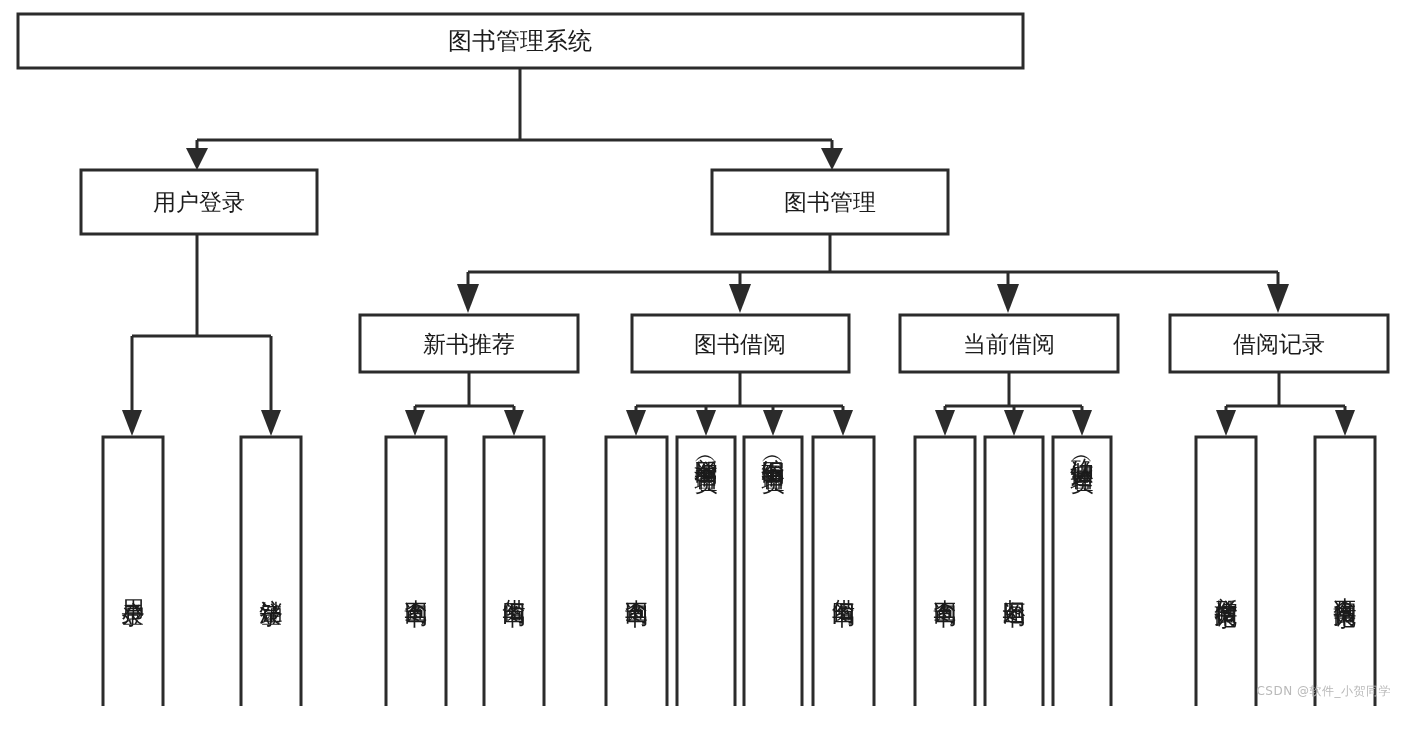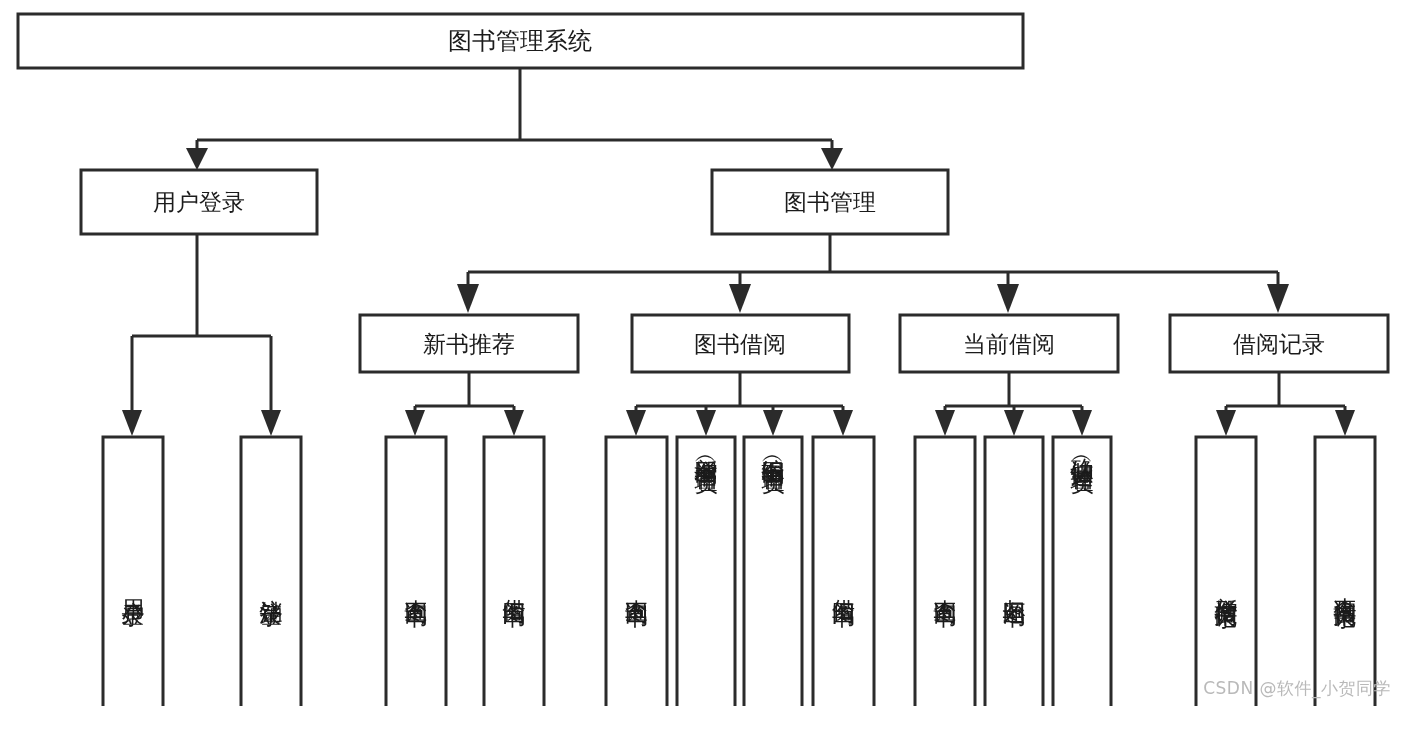--- a/index.html
+++ b/index.html
@@ -65,21 +65,21 @@
     letter-spacing: 2px;
     color: #1b1b1b;
     white-space: nowrap;
     text-align: center;
   }
   .watermark {
     position: absolute;
     right: 14px;
     bottom: 6px;
     font-family: "DejaVu Sans", "Liberation Sans", sans-serif;
-    font-size: 17px;
+    font-size: 12px;
     color: #b9b9b9;
     white-space: nowrap;
     letter-spacing: 0.5px;
   }
 </style>
 </head>
 <body>
 
 <div id="diagram-root">
 

